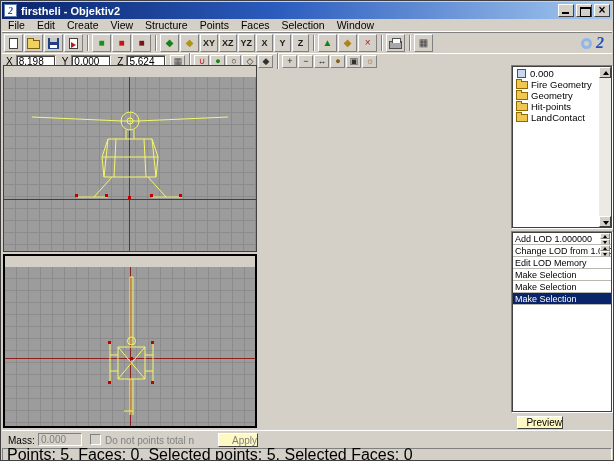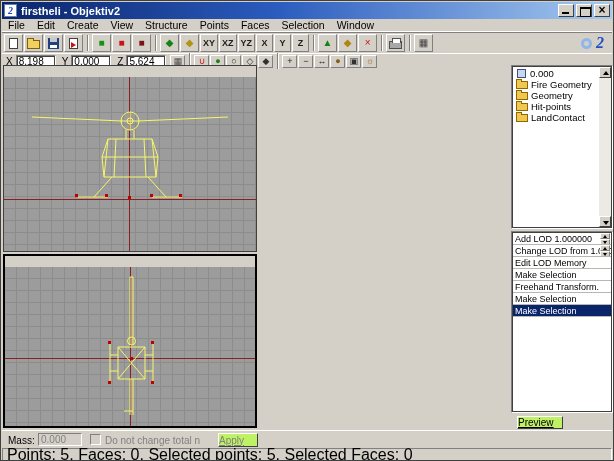--- a/index.html
+++ b/index.html
@@ -83,22 +83,22 @@
   .sb-btn.up::after{content:"";position:absolute;left:3px;top:3px;border-left:3px solid transparent;border-right:3px solid transparent;border-bottom:4px solid #000;}
   .sb-btn.dn::after{content:"";position:absolute;left:3px;top:4px;border-left:3px solid transparent;border-right:3px solid transparent;border-top:4px solid #000;}
   .act-row{position:relative;height:12px;border-bottom:1px solid #B8B8B0;display:flex;align-items:center;background:#fff;overflow:hidden;}
   .act-lbl{font-size:9px;padding-left:2px;white-space:nowrap;}
   .act-row.sel{background:#0A246A;}
   .act-row.sel .act-lbl{color:#fff;}
   .spin{position:absolute;right:1px;top:0;width:10px;height:12px;}
   .sp-up,.sp-dn{display:block;width:10px;height:6px;background:#D4D0C8;border:1px solid;border-color:#fff #808080 #808080 #fff;position:relative;}
   .sp-up::after{content:"";position:absolute;left:2px;top:1px;border-left:2px solid transparent;border-right:2px solid transparent;border-bottom:3px solid #000;}
   .sp-dn::after{content:"";position:absolute;left:2px;top:1px;border-left:2px solid transparent;border-right:2px solid transparent;border-top:3px solid #000;}
-  .win-btn{position:absolute;background:#bef264;border:1px solid;border-color:#fff #404040 #404040 #fff;
-    font:10px "Liberation Sans",sans-serif;text-align:left;cursor:default;text-decoration:underline;}
+  .win-btn{position:absolute;background:#fef9c3;border:1px solid;border-color:#fff #404040 #404040 #fff;
+    font:10px "Liberation Sans",sans-serif;text-align:right;cursor:default;}
   
   .massbar{position:absolute;left:1px;right:1px;top:429px;height:18px;background:#D4D0C8;border-top:1px solid #fff;}
   .mass-label{position:absolute;left:6px;top:4px;font-size:10px;}
   .mass-input{position:absolute;left:36px;top:2px;width:44px;height:13px;font:10px "Liberation Sans",sans-serif;
     color:#808080;background:#D4D0C8;border:1px solid;border-color:#808080 #fff #fff #808080;padding:0 2px;}
   .cb{position:absolute;left:88px;top:3px;width:11px;height:11px;background:#D4D0C8;border:1px solid;border-color:#808080 #fff #fff #808080;}
   .cb-label{position:absolute;left:103px;top:4px;font-size:10px;color:#808080;white-space:nowrap;}
   .apply-btn{left:216px;top:2px;width:40px;height:14px;color:#808080;}
   .statusbar{position:absolute;left:1px;right:1px;top:447px;height:24px;background:#D4D0C8;
     border:1px solid;border-color:#808080 #fff #fff #808080;font-size:16px;line-height:11px;padding-left:4px;white-space:nowrap;}
@@ -332,38 +332,35 @@
             <span class="sp-dn"></span>
           </span>
         </div>
         <div class="act-row">
           <span class="act-lbl">Edit LOD Memory</span>
         </div>
         <div class="act-row">
           <span class="act-lbl">Make Selection</span>
         </div>
         <div class="act-row">
-          <span class="act-lbl">Freehand Transform.</span>
-        </div>
-        <div class="act-row">
           <span class="act-lbl">Make Selection</span>
         </div>
         <div class="act-row sel">
           <span class="act-lbl">Make Selection</span>
         </div>
       </div>
   </div>
 
   <button class="win-btn" style="left:516px;top:415px;width:46px;height:13px">Preview</button>
 
   <div class="massbar">
     <span class="mass-label">Mass:</span>
     <input class="mass-input" value="0.000" style="">
     <span class="cb"></span>
-    <span class="cb-label">Do not change total n</span>
+    <span class="cb-label">Do not points total n</span>
     <button class="win-btn apply-btn">Apply</button>
   </div>
 
   <div class="statusbar">
     <span>Points: 5, Faces: 0, Selected points: 5, Selected Faces: 0</span>
   </div>
 
 </div>
 
 </body></html>

